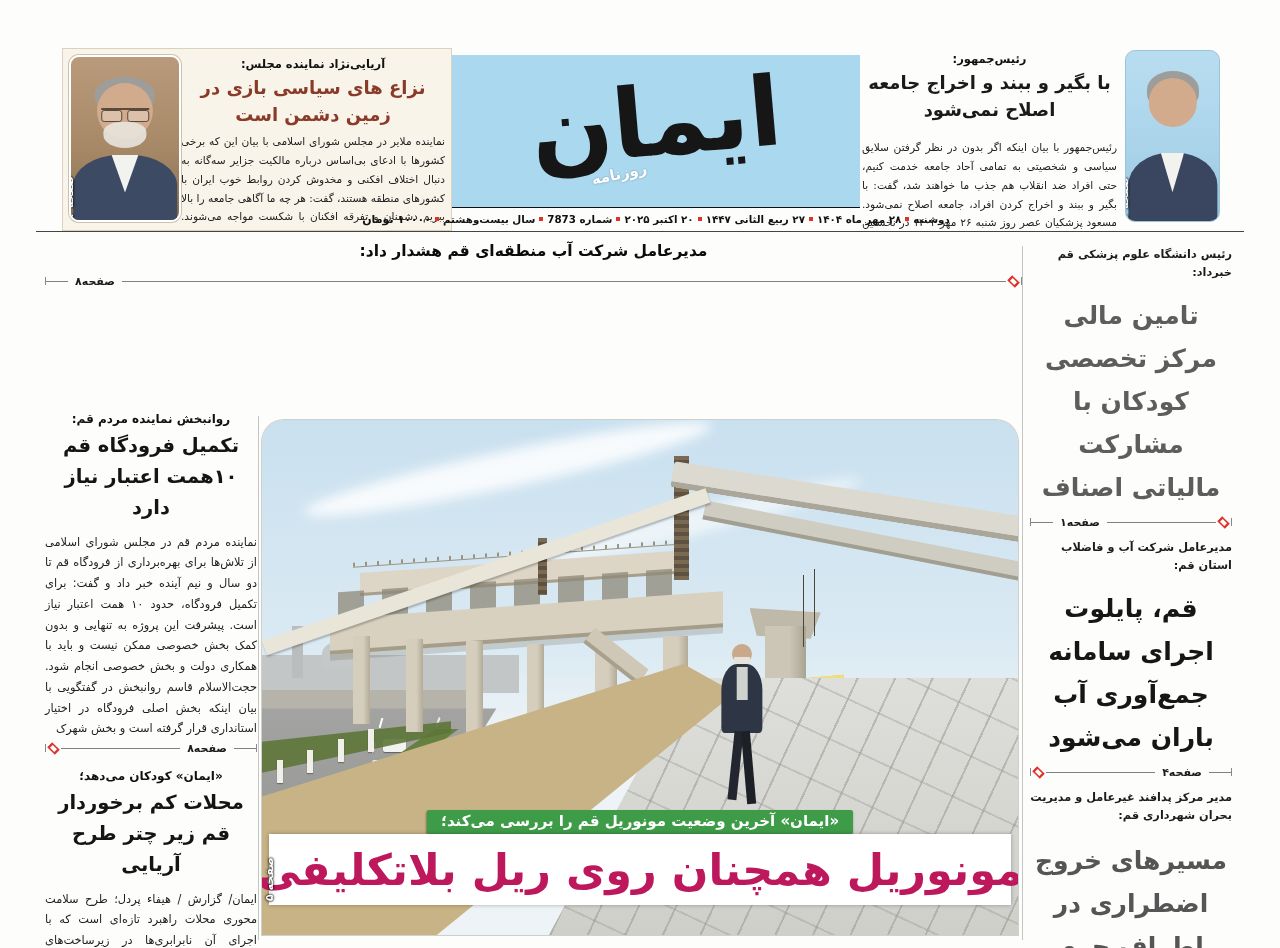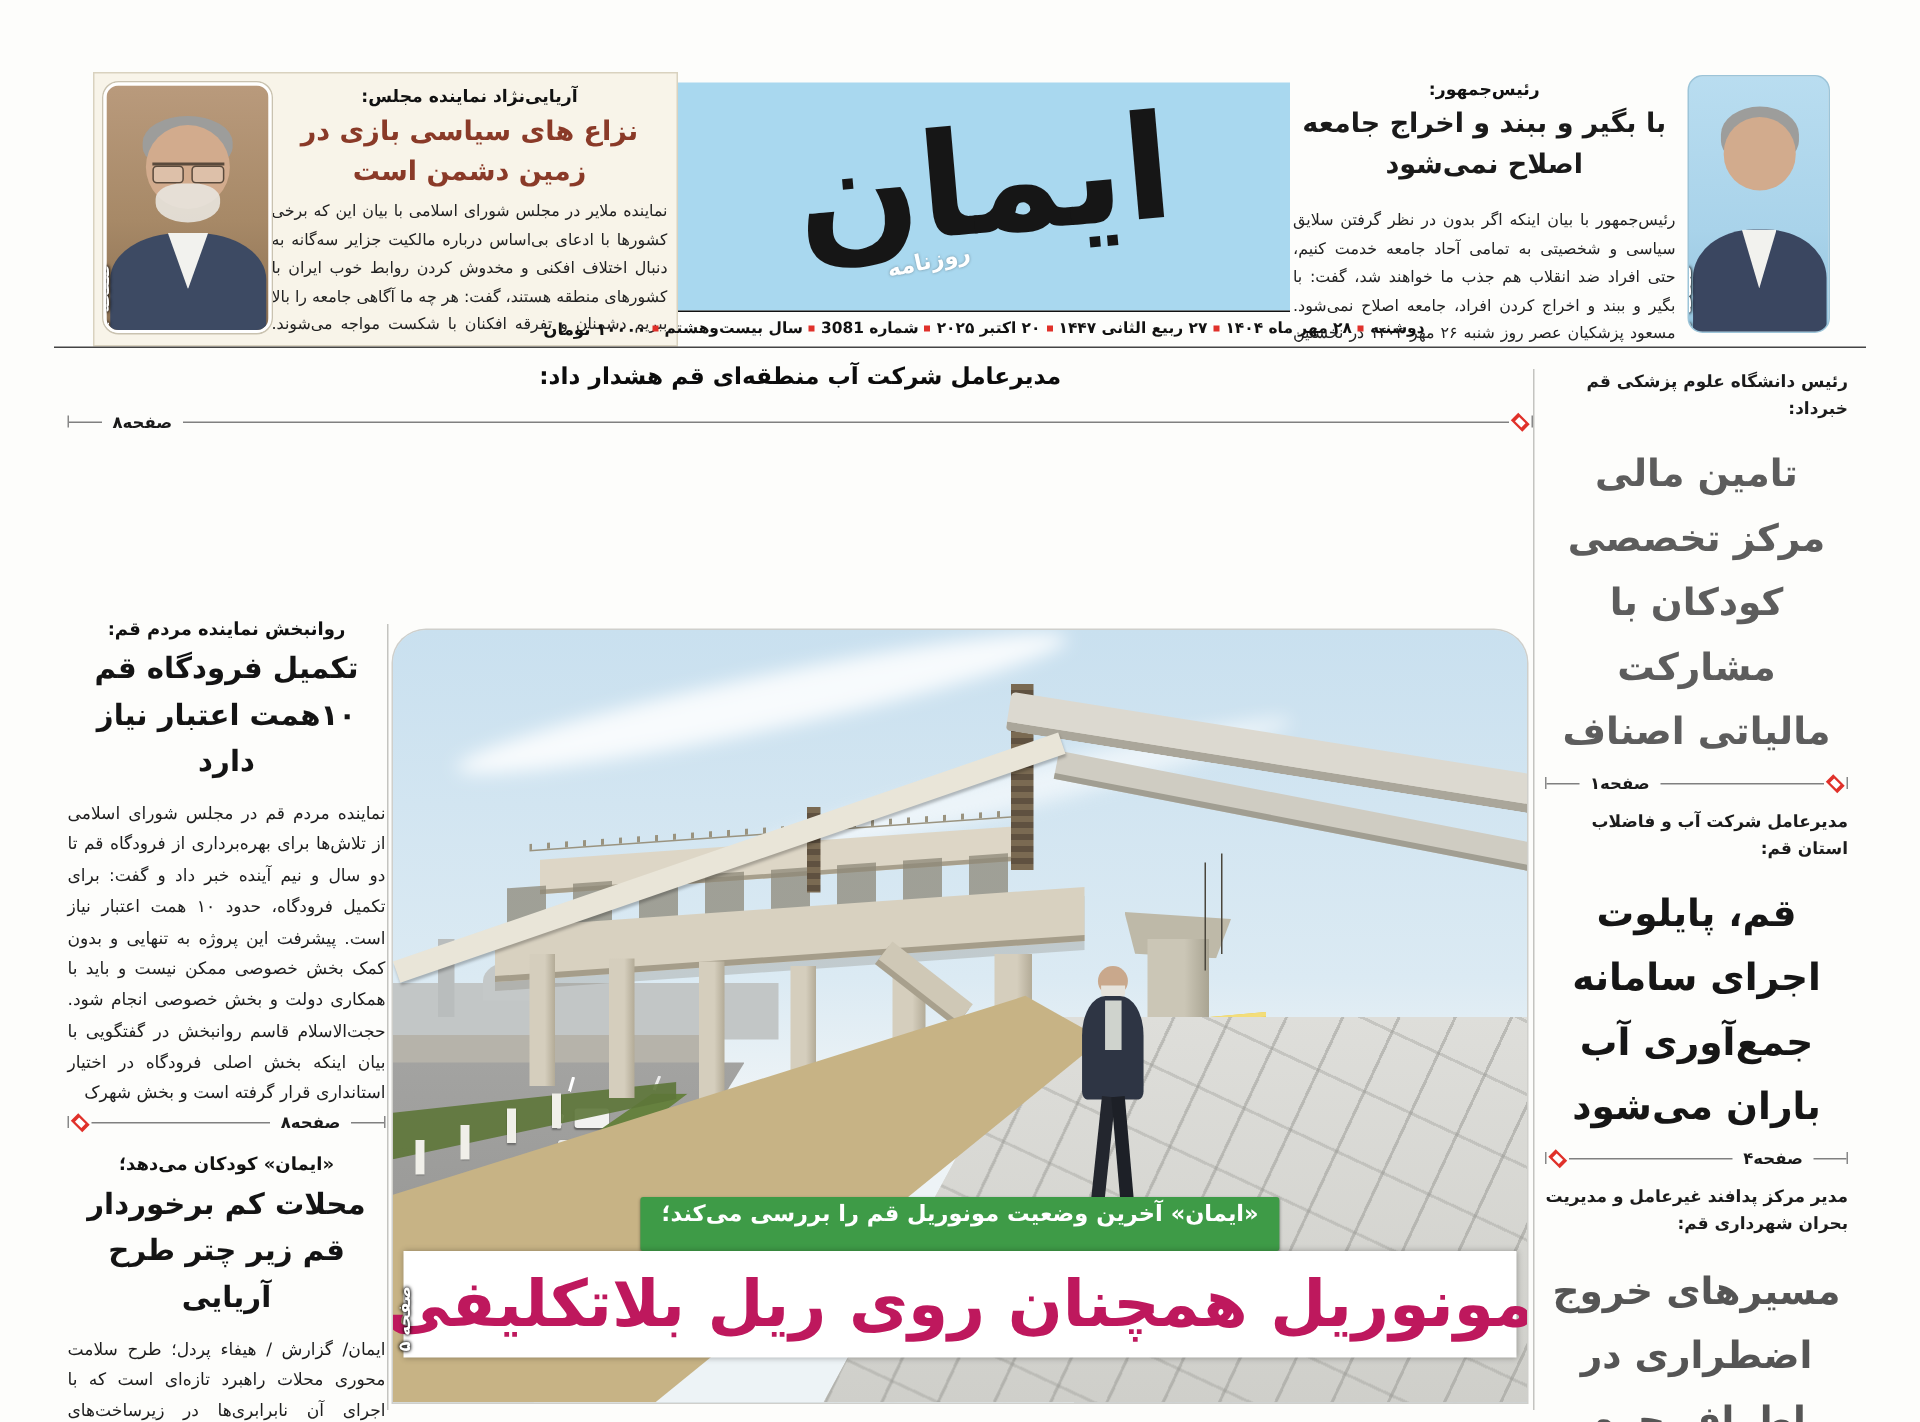--- a/index.html
+++ b/index.html
@@ -170,21 +170,21 @@
   .man div { position:absolute; }
   .man .mhead { left:50%; top:0; width:38%; aspect-ratio:1; transform:translateX(-50%); background:#c9a88c; border-radius:50%; }
   .man .mbeard { left:50%; top:8%; width:30%; height:6%; transform:translateX(-50%); background:#e6e3dc; border-radius:0 0 50% 50%; }
   .man .mjacket { left:50%; top:12%; width:78%; height:42%; transform:translateX(-50%);
                   background:#2e3544; border-radius:38% 38% 8% 8%; }
   .man .mshirt { left:50%; top:14%; width:20%; height:20%; transform:translateX(-50%); background:#cfd3cd; }
   .man .mleg1 { left:30%; top:53%; width:17%; height:42%; background:#23262e; transform:rotate(6deg); }
   .man .mleg2 { left:53%; top:53%; width:17%; height:44%; background:#1d2027; transform:rotate(-5deg); }
 
   .badge { left:50%; bottom:101px; transform:translateX(-50%); background:#3e9b47; color:#fff;
-           font-size:15px; font-weight:bold; padding:2px 14px 16px; white-space:nowrap; border-radius:2px;
+           font-size:15px; font-weight:bold; padding:2px 14px 4px; white-space:nowrap; border-radius:2px;
            box-shadow:0 1px 2px rgba(0,0,0,.35); }
   .pheadbar { left:7px; right:7px; bottom:30px; height:71px; background:#fff; display:flex;
            align-items:center; justify-content:center; box-shadow:0 0 4px rgba(0,0,0,.3); }
   .phead { font-size:43px; font-weight:bold; color:#be185d; letter-spacing:-1.5px; white-space:nowrap; }
   .photo-vpage { left:14px; bottom:34px; transform:rotate(-90deg); transform-origin:left bottom;
            color:#fff; font-size:11px; font-weight:bold; text-shadow:0 0 3px #000,0 0 2px #000; white-space:nowrap;}
 </style>
 </head>
 <body>
 
@@ -209,21 +209,21 @@
 
 <div class="logo-box">
   <div class="logo-word">ایمان</div>
   <div class="logo-script">روزنامه</div>
 </div>
 <div class="date-strip">
   <span>دوشنبه</span>
   <span>۲۸ مهر ماه ۱۴۰۴</span>
   <span>۲۷ ربیع الثانی ۱۴۴۷</span>
   <span>۲۰ اکتبر ۲۰۲۵</span>
-  <span>شماره 3081</span>
+  <span>شماره 7873</span>
   <span>سال بیست‌وهشتم</span>
   <span class="price">۱۰۰۰۰ تومان</span>
 </div>
 
 <div class="hr-box">
   <div class="hr-photo">
     <div class="hair"></div>
     <div class="head-c"></div>
     <div class="suit" style="background:#3a4660;"></div>
     <span class="vpage">صفحه ۲</span>

